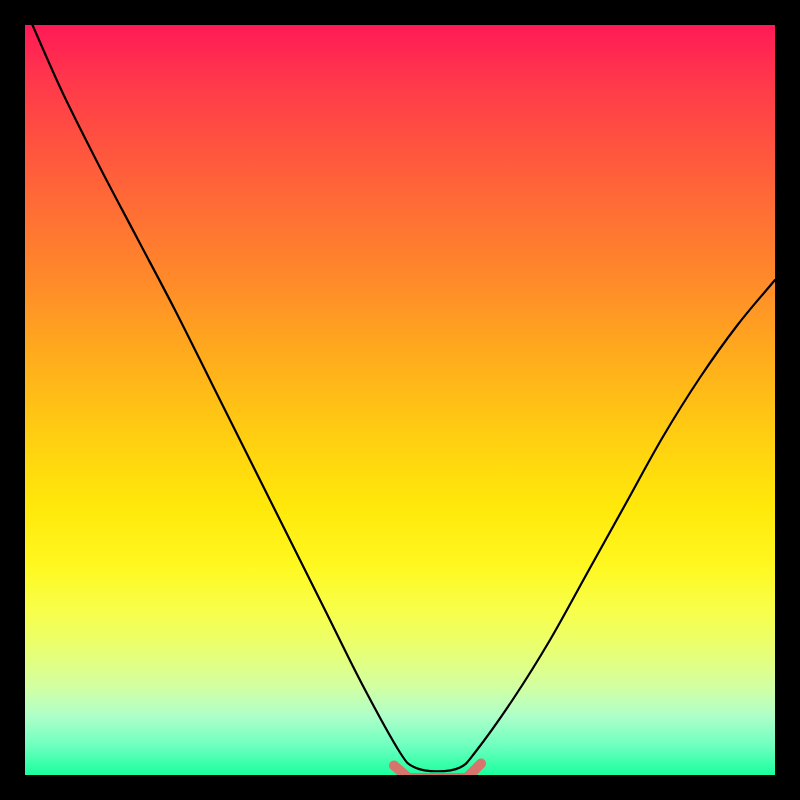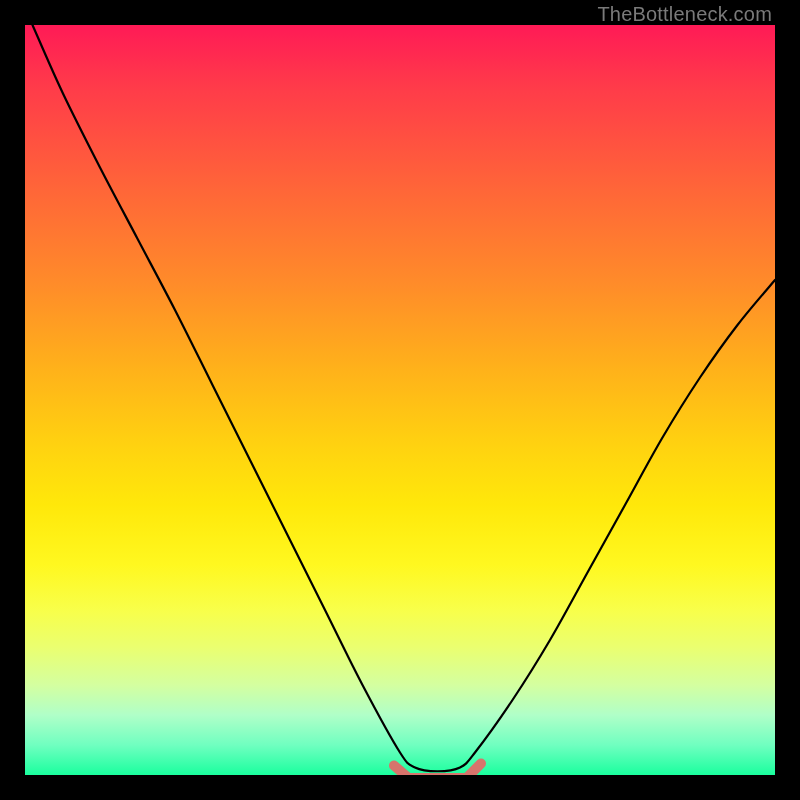--- a/index.html
+++ b/index.html
@@ -65,21 +65,20 @@
     left: 0;
     width: 100%;
     height: 100%;
   }
 </style>
 </head>
 <body>
 
 <div class="frame">
 
-  <div class="watermark">TheBottleneck.com</div>
 
   <div class="plot-area">
     <div class="gradient-bg"></div>
 
     <svg class="curve" viewBox="0 0 750 750" preserveAspectRatio="none">
       <path id="curve-path" fill="none" stroke-width="2.2" stroke-linecap="round" stroke-linejoin="round" d="M 7.5 0 C 12.5 11.25, 26.25 43.75, 37.5 67.5 C 48.75 91.25, 62.5 118.125, 75 142.5 C 87.5 166.875, 100 190, 112.5 213.75 C 125 237.5, 137.5 260.625, 150 285 C 162.5 309.375, 175 335, 187.5 360 C 200 385, 212.5 410, 225 435 C 237.5 460, 250 485, 262.5 510 C 275 535, 287.5 560, 300 585 C 312.5 610, 325 636.25, 337.5 660 C 350 683.75, 366.25 713.75, 375 727.5 C 383.75 741.25, 383.75 739.375, 390 742.5 C 396.25 745.625, 405.00000000000006 746.25, 412.50000000000006 746.25 C 420.00000000000006 746.25, 428.74999999999994 745.625, 434.99999999999994 742.5 C 441.24999999999994 739.375, 441.25 738.75, 450 727.5 C 458.75 716.25, 475 693.75, 487.5 675 C 500 656.25, 512.5 636.25, 525 615 C 537.5 593.75, 550 570, 562.5 547.5 C 575 525, 587.5 502.5, 600 480 C 612.5 457.5, 625 433.75, 637.5 412.5 C 650 391.25, 662.5 371.25, 675 352.5 C 687.5 333.75, 700 316.25, 712.5 300 C 725 283.75, 743.75 262.5, 750 255" stroke="#000000"></path>
       <path id="marker-left" fill="none" stroke-width="10" stroke-linecap="round" d="M 369 740.5 L 383 752.5" stroke="#d7746c"></path>
       <path id="marker-flat" fill="none" stroke-width="9" stroke-linecap="round" d="M 383 752.5 L 442 752.5" stroke="#d7746c"></path>
       <path id="marker-right" fill="none" stroke-width="10" stroke-linecap="round" d="M 442 752.5 L 456 738.5" stroke="#d7746c"></path>
     </svg>

